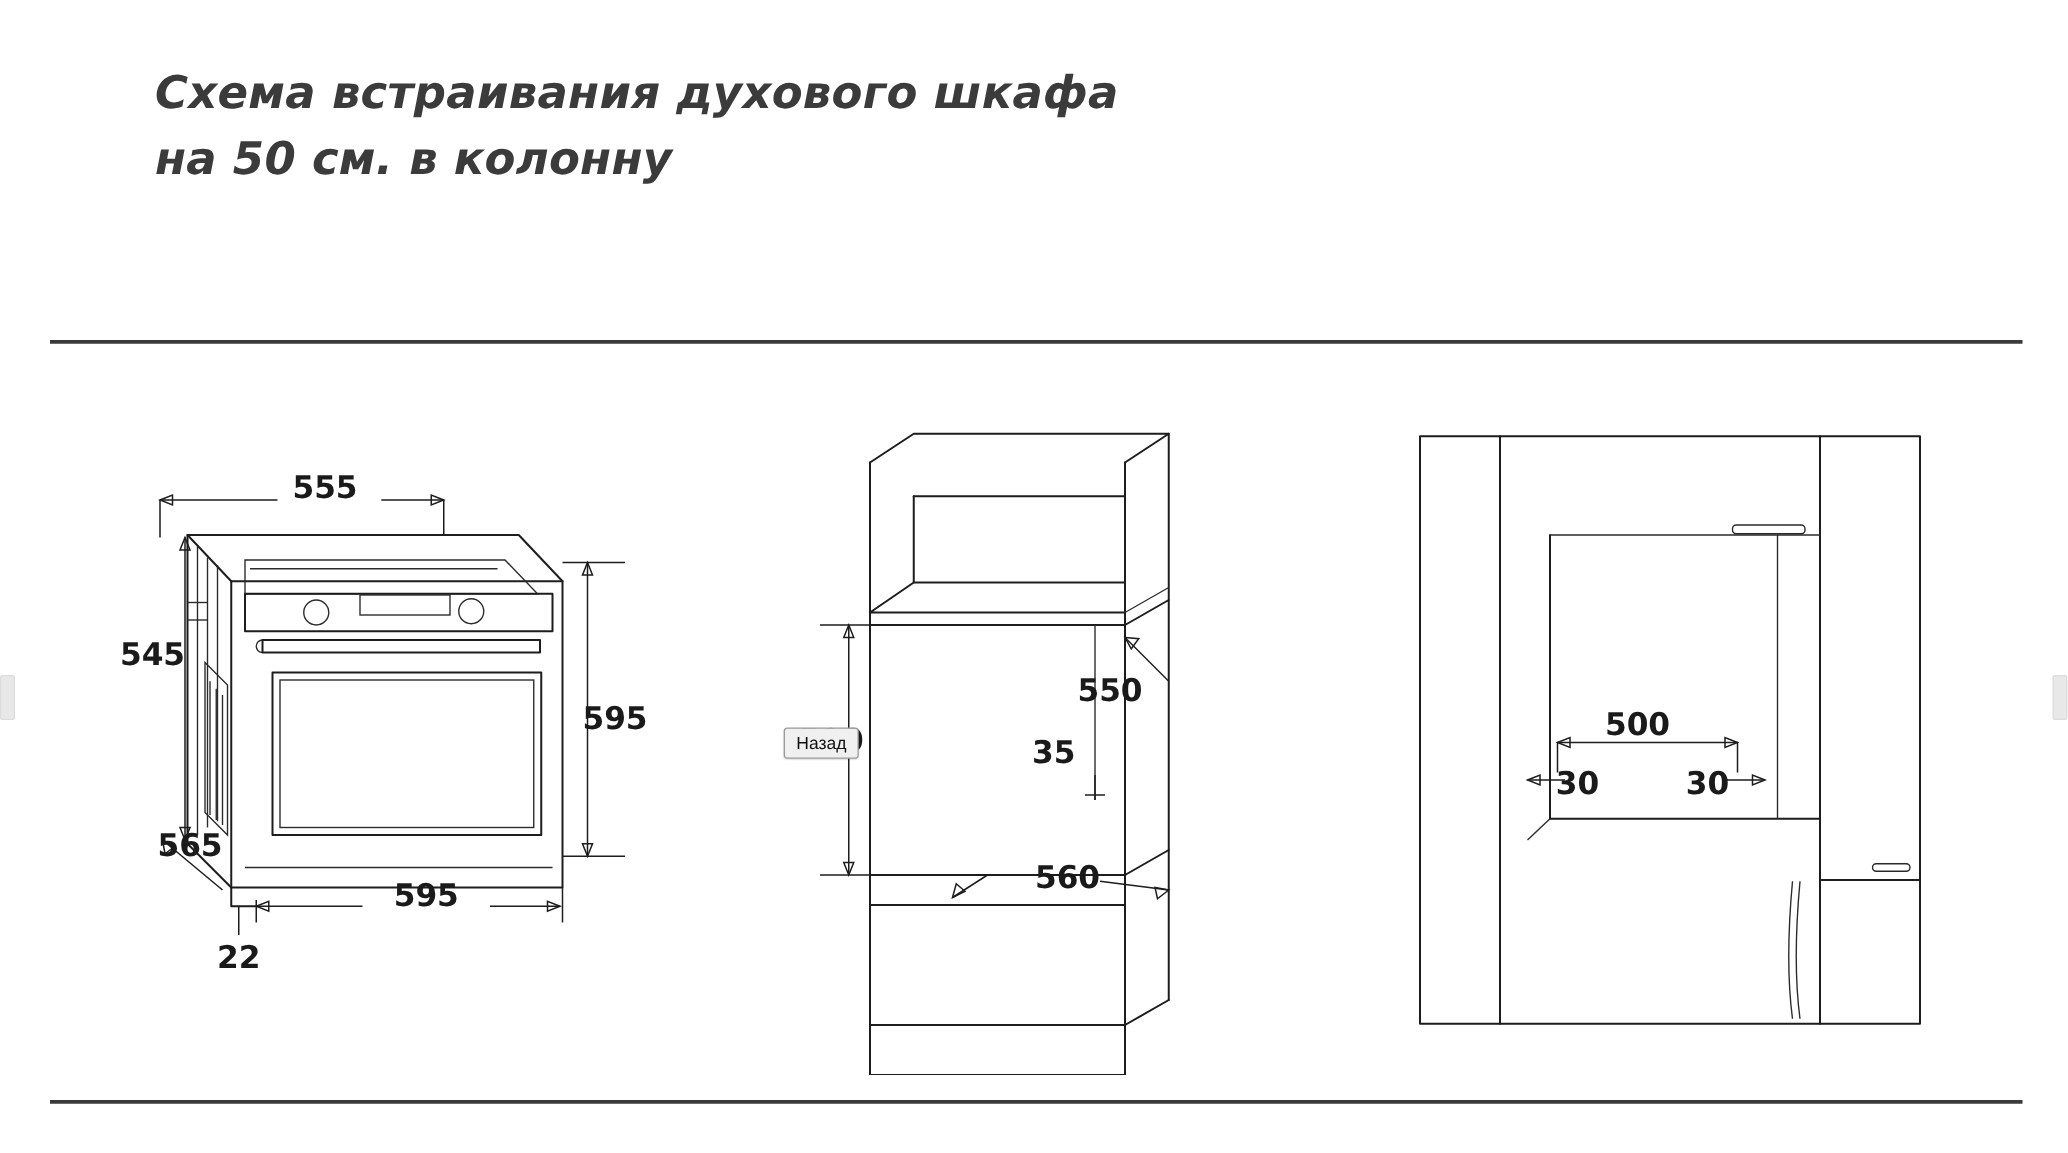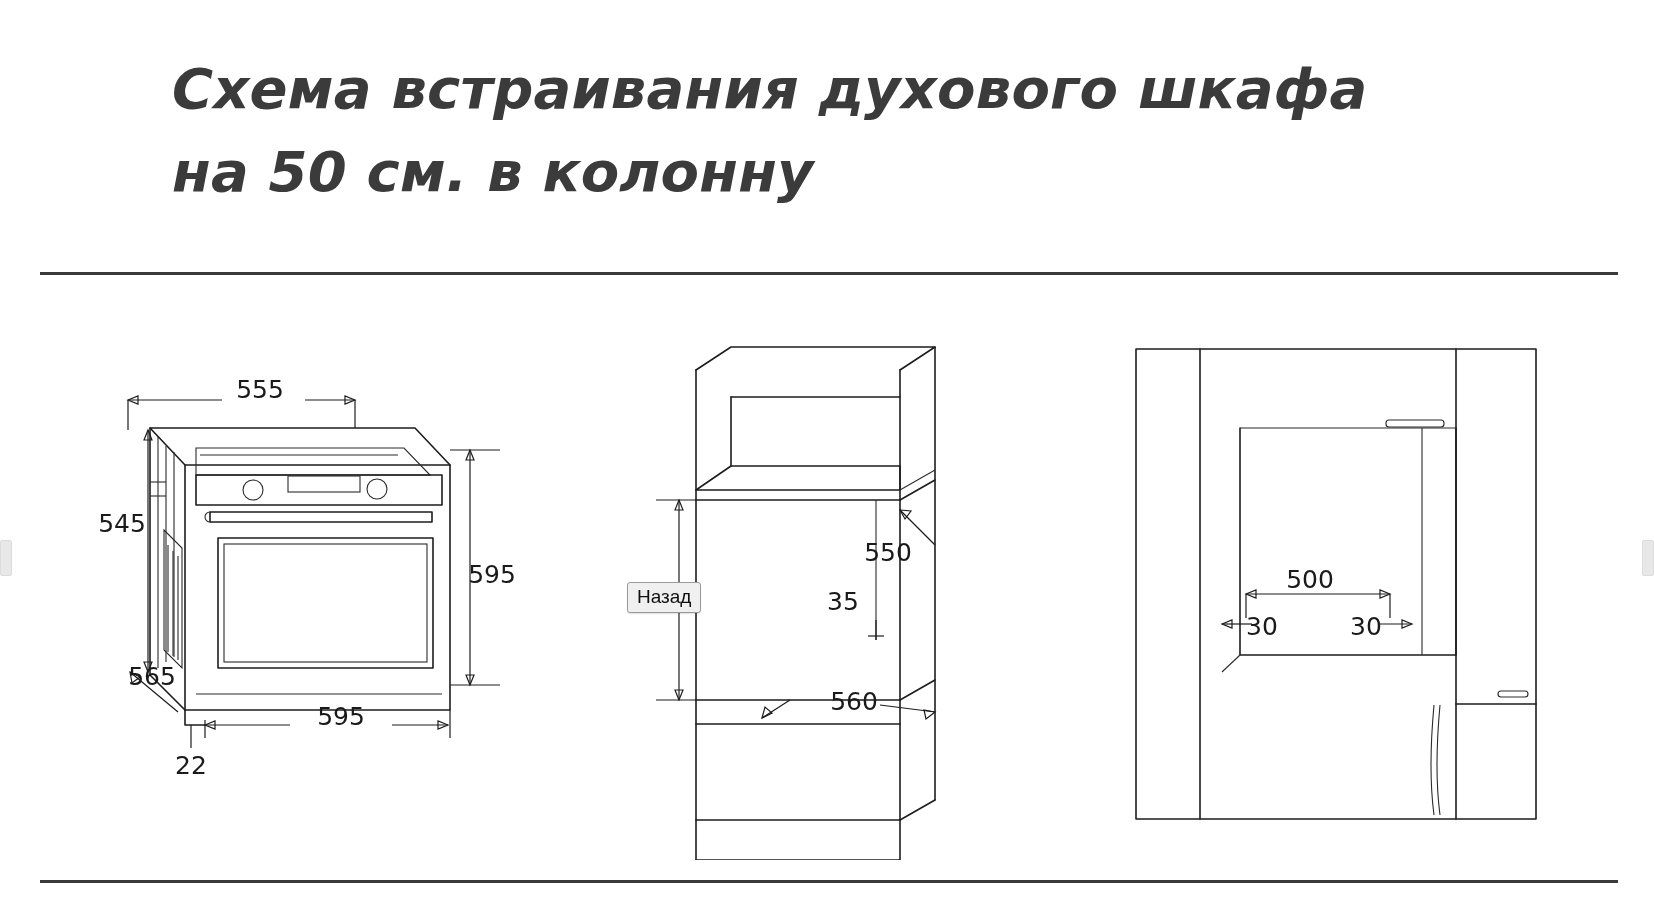--- a/index.html
+++ b/index.html
@@ -22,25 +22,24 @@
     background: #ffffff;
   }
   .title {
     position: absolute;
     left: 124px;
     top: 48px;
     width: 1200px;
     font-family: "DejaVu Sans", sans-serif;
     font-style: italic;
     font-weight: bold;
-    font-size: 56px;
+    font-size: 36px;
     line-height: 1.48;
     color: #3b3b3b;
     letter-spacing: 0.2px;
-    margin-left: 48px;
   }
   .title .line {
     display: block;
   }
   .rule {
     position: absolute;
     background: #3a3a3a;
   }
   .rule-top {
     left: 40px;
@@ -64,20 +63,21 @@
   }
   .edge-tab.left { left: 0; top: 540px; }
   .edge-tab.right { right: 0; top: 540px; }
 
   .drawing {
     position: absolute;
     left: 0;
     top: 300px;
     width: 1654px;
     height: 560px;
+    font-weight: bold;
   }
   svg { display: block; }
   .ln {
     fill: none;
     stroke: #1d1d1d;
     stroke-width: 1.6;
     stroke-linecap: round;
     stroke-linejoin: round;
   }
   .ln-thin {
@@ -94,21 +94,21 @@
     font-family: "DejaVu Sans", sans-serif;
     font-size: 25px;
     fill: #1a1a1a;
   }
   .back-button {
     position: absolute;
     left: 627px;
     top: 582px;
     padding: 3px 9px 4px 9px;
     font-family: "Liberation Sans", sans-serif;
-    font-size: 19px;
+    font-size: 14px;
     color: #111111;
     background: #f0f0f0;
     border: 1px solid #9a9a9a;
     border-radius: 3px;
     box-shadow: 0 1px 1px rgba(0,0,0,0.12);
     cursor: pointer;
     white-space: nowrap;
   }
 </style>
 </head>

